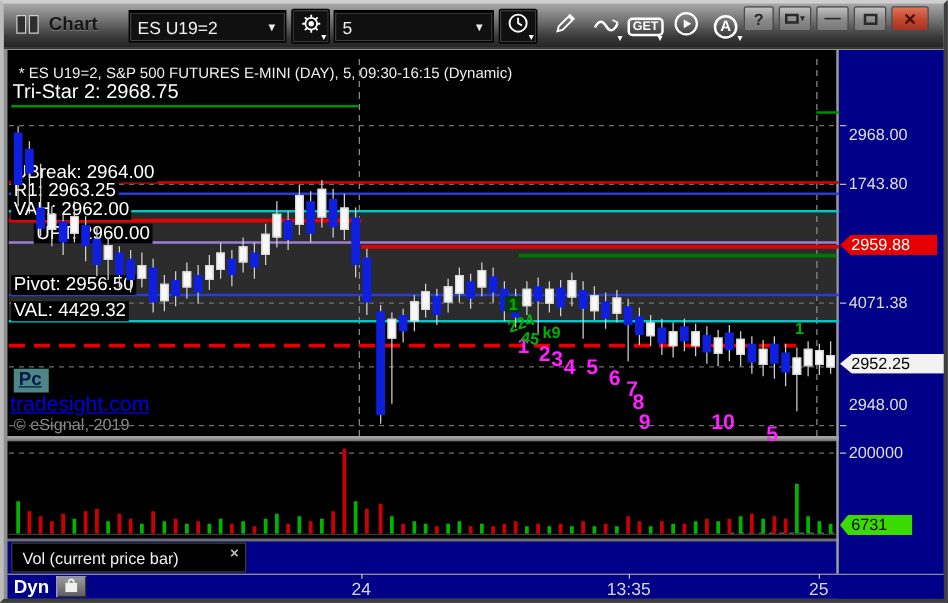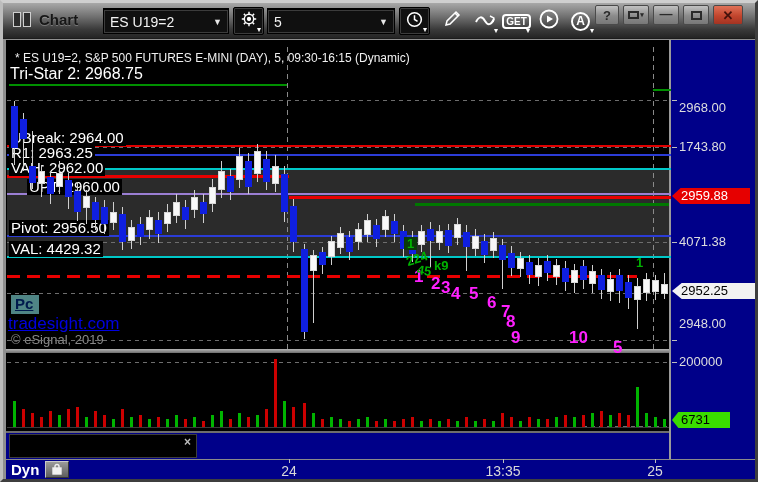--- a/index.html
+++ b/index.html
@@ -179,20 +179,21 @@
   <div id="volBottom"></div>
   <div id="paneRightBorder"></div>
 
   <div id="hdr1">* ES U19=2, S&amp;P 500 FUTURES E-MINI (DAY), 5, 09:30-16:15 (Dynamic)</div>
   <div id="hdr2">Tri-Star 2: 2968.75</div>
   <div id="pcBadge">Pc</div>
   <div id="site">tradesight.com</div>
   <div id="copy">© eSignal, 2019</div>
 
   <div id="volTab">
+    <span id="volTabLbl">Vol (current price bar)</span>
     <span id="volTabX">×</span>
   </div>
 
   <div id="dynLbl">Dyn</div>
   <div id="lockBtn">
     <span>
       <svg width="12" height="12" viewBox="0 0 12 12">
           <g stroke="#f0f0f0" stroke-width="1.4" fill="none">
         <rect x="2" y="5" width="8" height="6" fill="#f0f0f0"></rect>
             <path d="M4 5V3.5a2 2 0 0 1 4 0V5"></path>

